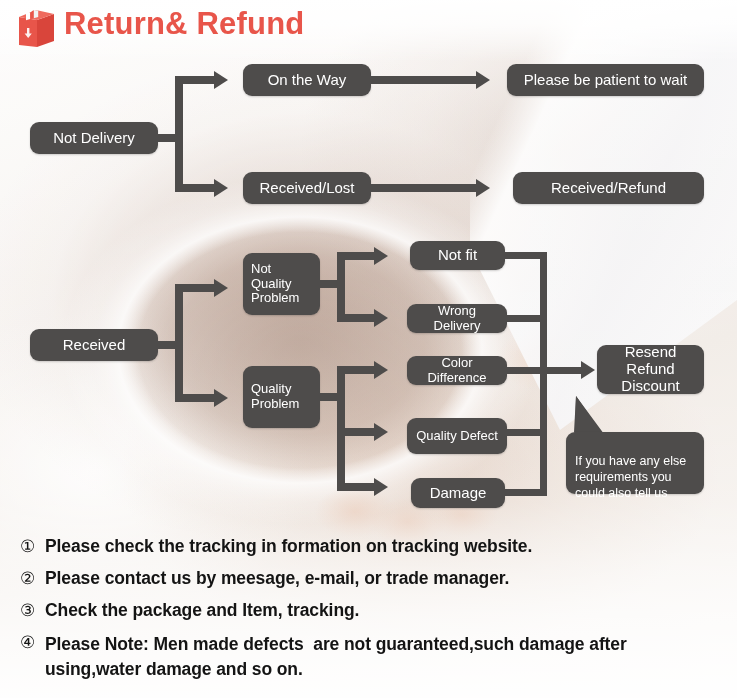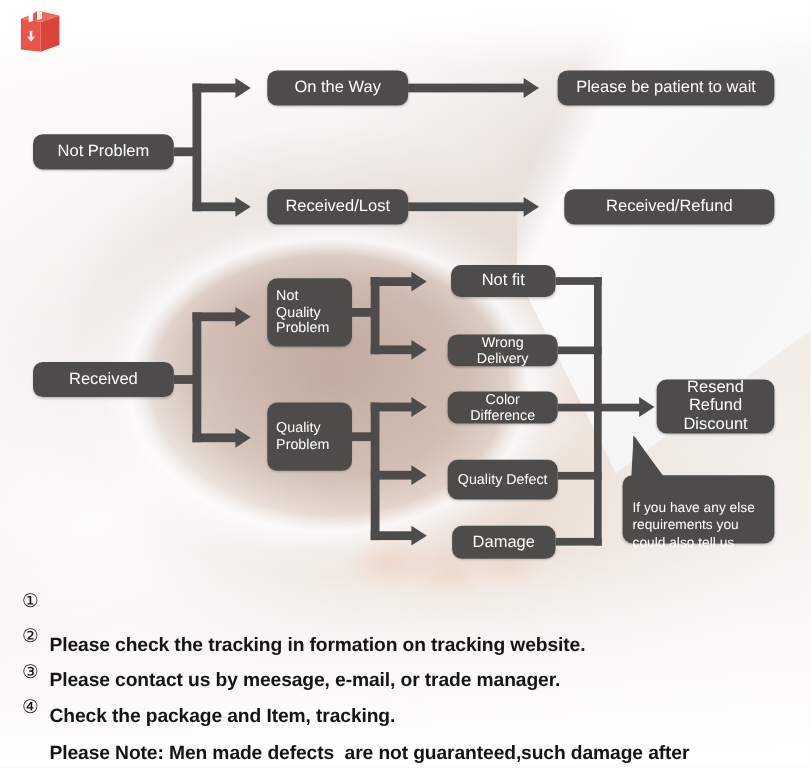--- a/index.html
+++ b/index.html
@@ -107,21 +107,21 @@
     position:absolute;left:20px;
     display:flex;align-items:flex-start;
     font-size:17.5px;color:#141414;
     font-weight:bold;
     white-space:nowrap;
   }
   .note .num{
     width:25px;flex:0 0 25px;
     font-size:17px;font-weight:normal;color:#141414;
   }
-  .note .txt{white-space:pre-wrap;font-weight:bold;letter-spacing:-.1px;margin-top:40px;}
+  .note .txt{white-space:pre-wrap;font-weight:bold;letter-spacing:-.1px;}
   .note.wrap{white-space:normal;width:700px;}
   .note.wrap .txt{line-height:1.42;}
 </style>
 </head>
 <body>
 
 <div id="page">
 
   <div class="bg-layer bg-base"></div>
   <div class="bg-layer bg-bowl"></div>
@@ -137,25 +137,26 @@
       <polygon points="20,12 20,39 37,33 37,6" fill="#d9453b"></polygon>
       <polygon points="2,9 20,12 37,6 19,2" fill="#ef6a5e"></polygon>
       <polygon points="9,3.4 9,12.2 13.2,11.0 13.2,4.7" fill="#ffffff"></polygon>
       <polygon points="16.6,2.1 16.6,10.3 21.2,9.0 21.2,2.6" fill="#f2f2f2"></polygon>
       <polygon points="13.2,4.7 13.2,11.0 16.6,10.3 16.6,2.1" fill="#e8554a"></polygon>
       <g fill="#ffffff" opacity="0.92">
         <rect x="10" y="20" width="2.4" height="7"></rect>
         <polygon points="7.6,25.5 14.8,25.5 11.2,30"></polygon>
       </g>
     </svg>
+    <div class="title">Return&amp; Refund</div>
   </div>
 
   <div class="flow">
 
-    <div class="node med" style="left:30px;top:122px;width:128px;height:32px;">Not Problem</div>
+    <div class="node med" style="left:30px;top:122px;width:128px;height:32px;">Not Delivery</div>
 
     <div class="line" style="left:158px;top:134px;width:24px;height:8px;"></div>
 
     <div class="line" style="left:175px;top:76px;width:8px;height:116px;"></div>
 
     <div class="line" style="left:175px;top:76px;width:42px;height:8px;"></div>
     <div class="arrow" style="left:214px;top:71px;"></div>
 
     <div class="line" style="left:175px;top:184px;width:42px;height:8px;"></div>
     <div class="arrow" style="left:214px;top:179px;"></div>

